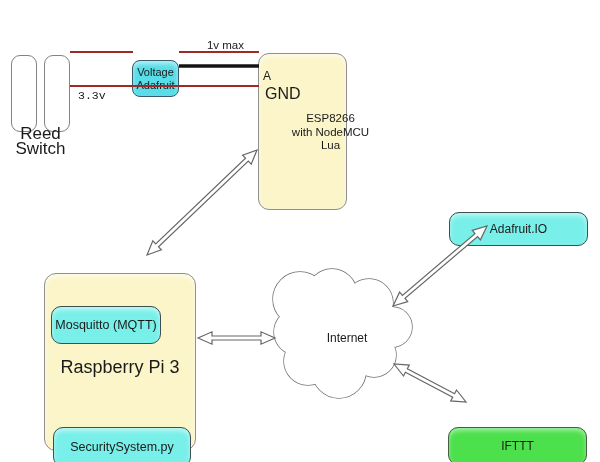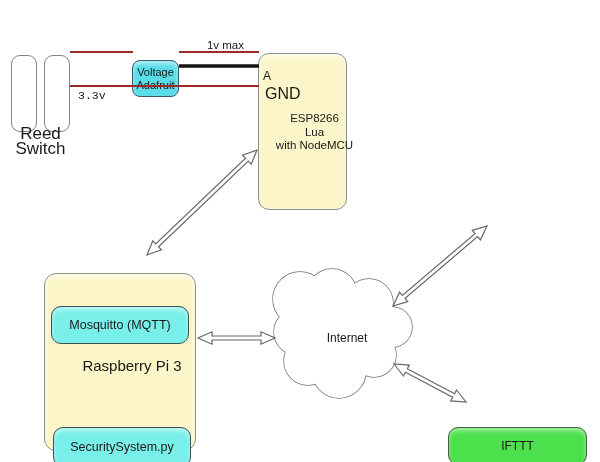--- a/index.html
+++ b/index.html
@@ -12,33 +12,33 @@
       box-shadow:inset 0 3px 4px rgba(255,255,255,.55);
       display:flex;flex-direction:column;align-items:center;justify-content:center;
       font-size:11px;line-height:12.5px;font-weight:400;}
   .yellow{border:1.5px solid #8f8f8f;background:var(--node-yellow,#fbf5c9);
       box-shadow:inset 0 3px 5px rgba(255,255,255,.6);}
   .esp{left:258px;top:29px;width:89px;height:157px;border-radius:11px;}
   .rpi{left:44px;top:249px;width:152px;height:178px;border-radius:12px;}
   .cyan{border:1.5px solid #3e4f52;background:var(--node-cyan,#79efe9);
       box-shadow:inset 0 3px 4px rgba(255,255,255,.5);border-radius:10px;
       display:flex;align-items:center;justify-content:center;}
-  .mosq{left:6px;top:8px;width:138px;height:38px;font-size:12.5px;}
+  .mosq{left:6px;top:8px;width:110px;height:38px;font-size:12.5px;}
   .sec{left:8px;top:129px;width:138px;height:40px;font-size:12.5px;}
   .ada{left:449px;top:188px;width:139px;height:34px;font-size:12px;}
   .ifttt{left:448px;top:403px;width:139px;height:38px;border:1.5px solid #466043;
       background:var(--ifttt-green,#4ce04c);box-shadow:inset 0 3px 4px rgba(255,255,255,.45);
       border-radius:10px;display:flex;align-items:center;justify-content:center;font-size:12px;}
   .label{position:absolute;}
   .center{text-align:center;}
   .reed-label{left:3px;top:127px;width:75px;font-size:17px;line-height:14.5px;}
   .pin-a{left:4px;top:15px;font-size:12px;}
   .pin-gnd{left:6px;top:31px;font-size:16px;}
-  .esp-label{left:12px;top:58px;width:100%;font-size:11.5px;line-height:13.5px;}
-  .rpi-label{left:12px;top:83px;width:100%;font-size:15px;}
+  .esp-label{left:0;top:58px;width:100%;font-size:11.5px;line-height:13.5px;padding-left:28px;}
+  .rpi-label{left:0;top:83px;width:100%;font-size:18px;}
   .lbl-1v{left:196px;top:39px;width:48px;font-size:11.5px;text-align:right;}
   .lbl-33v{left:78px;top:89px;font-size:11.5px;font-family:Liberation Mono, monospace;}
   svg.overlay{position:absolute;left:0;top:0;z-index:5;pointer-events:none;}
   .wire-red{stroke:var(--wire-red,#9d2a26);stroke-width:2.2;}
   .wire-black{stroke:var(--wire-black,#141414);stroke-width:3.4;}
   .cloud-stroke{fill:#ffffff;stroke:#6f6f6f;stroke-width:1.4;}
   .cloud-fill{fill:#ffffff;stroke:none;}
   .cloud-label{font-family:"Liberation Sans",sans-serif;font-size:12px;fill:#1a1a1a;}
   .conn{fill:#ffffff;stroke:var(--connector-gray,#666666);stroke-width:1.2;stroke-linejoin:miter;}
 </style>
@@ -60,35 +60,38 @@
   </div>
 
   <div class="label lbl-1v">1v max</div>
   <div class="label lbl-33v">3.3v</div>
 
   <div class="node yellow esp">
     <div class="label pin-a">A</div>
     <div class="label pin-gnd">GND</div>
     <div class="label esp-label center">
       <div>ESP8266</div>
+      <div>with NodeMCU</div>
       <div>Lua</div>
-      <div>with NodeMCU</div>
     </div>
   </div>
 
   <div class="node yellow rpi">
     <div class="node cyan mosq">
       <span>Mosquitto (MQTT)</span>
     </div>
     <div class="label rpi-label center">Raspberry Pi 3</div>
     <div class="node cyan sec">
       <span>SecuritySystem.py</span>
     </div>
   </div>
 
+  <div class="node cyan ada">
+    <span>Adafruit.IO</span>
+  </div>
 
   <div class="node ifttt">
     <span>IFTTT</span>
   </div>
 
   <svg class="overlay" width="600" height="462" viewBox="0 0 600 462">
 
     <line class="wire-red" x1="70" y1="52" x2="133" y2="52"></line>
     <line class="wire-red" x1="179" y1="52" x2="259" y2="52"></line>
     <line class="wire-black" x1="179" y1="66" x2="259" y2="66"></line>

